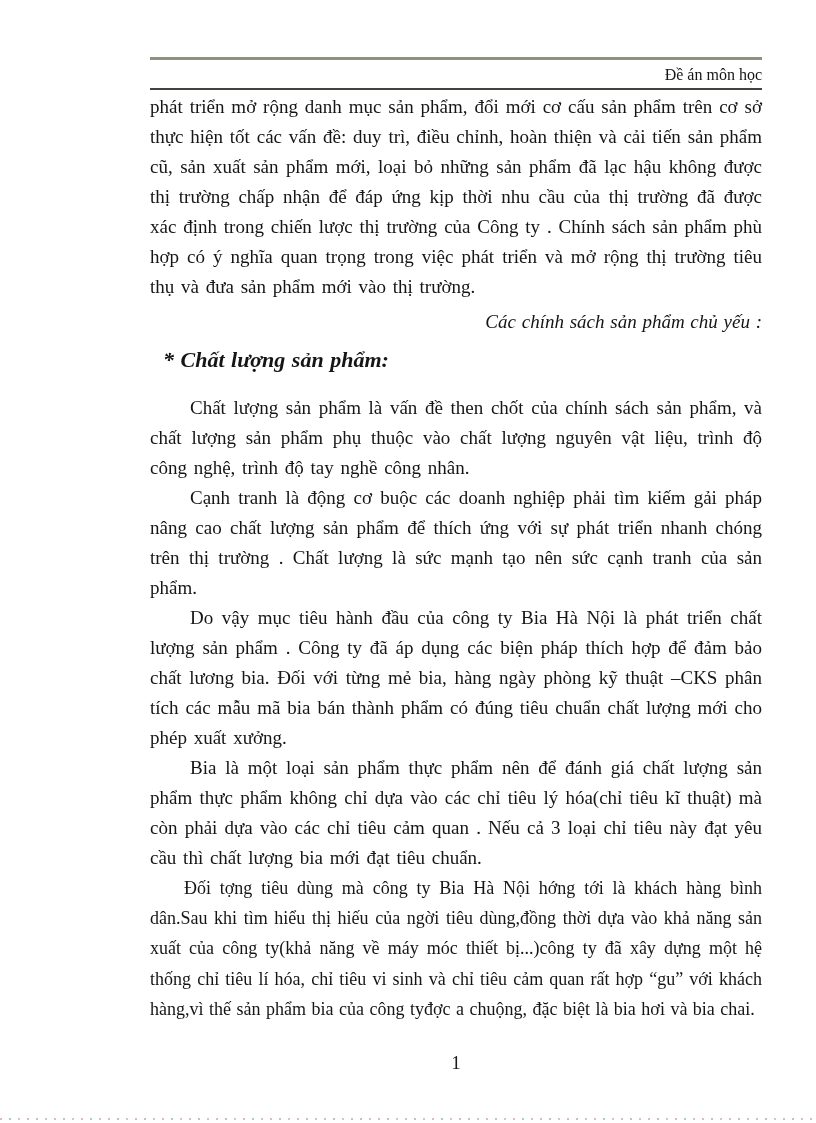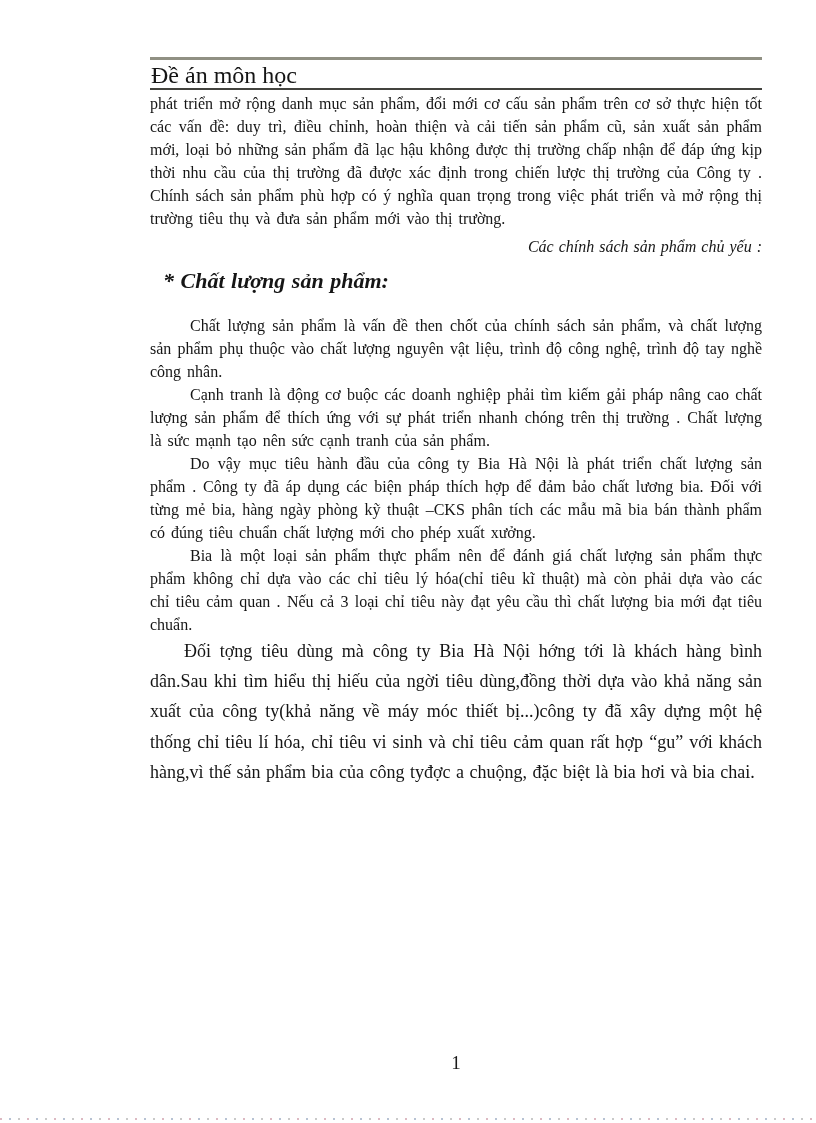--- a/index.html
+++ b/index.html
@@ -24,28 +24,29 @@
   }
   .page-header {
     border-bottom: 2px solid #43433e;
   }
   .header-top-rule {
     height: 3px;
     background: #909083;
     margin-bottom: 2px;
   }
   .header-title {
-    font-size: 24px;
+    font-size: 16px;
     line-height: 24px;
     padding: 1px 0 1px 1px;
+    text-align: right;
   }
   .body-text p {
     margin: 0;
-    font-size: 16px;
-    line-height: 23px;
+    font-size: 19px;
+    line-height: 30px;
     text-align: justify;
     text-indent: 40px;
     word-spacing: 2px;
   }
   .body-text p.no-indent {
     text-indent: 0;
     margin-top: 2px;
   }
   .body-text p.intro {
     font-style: italic;

